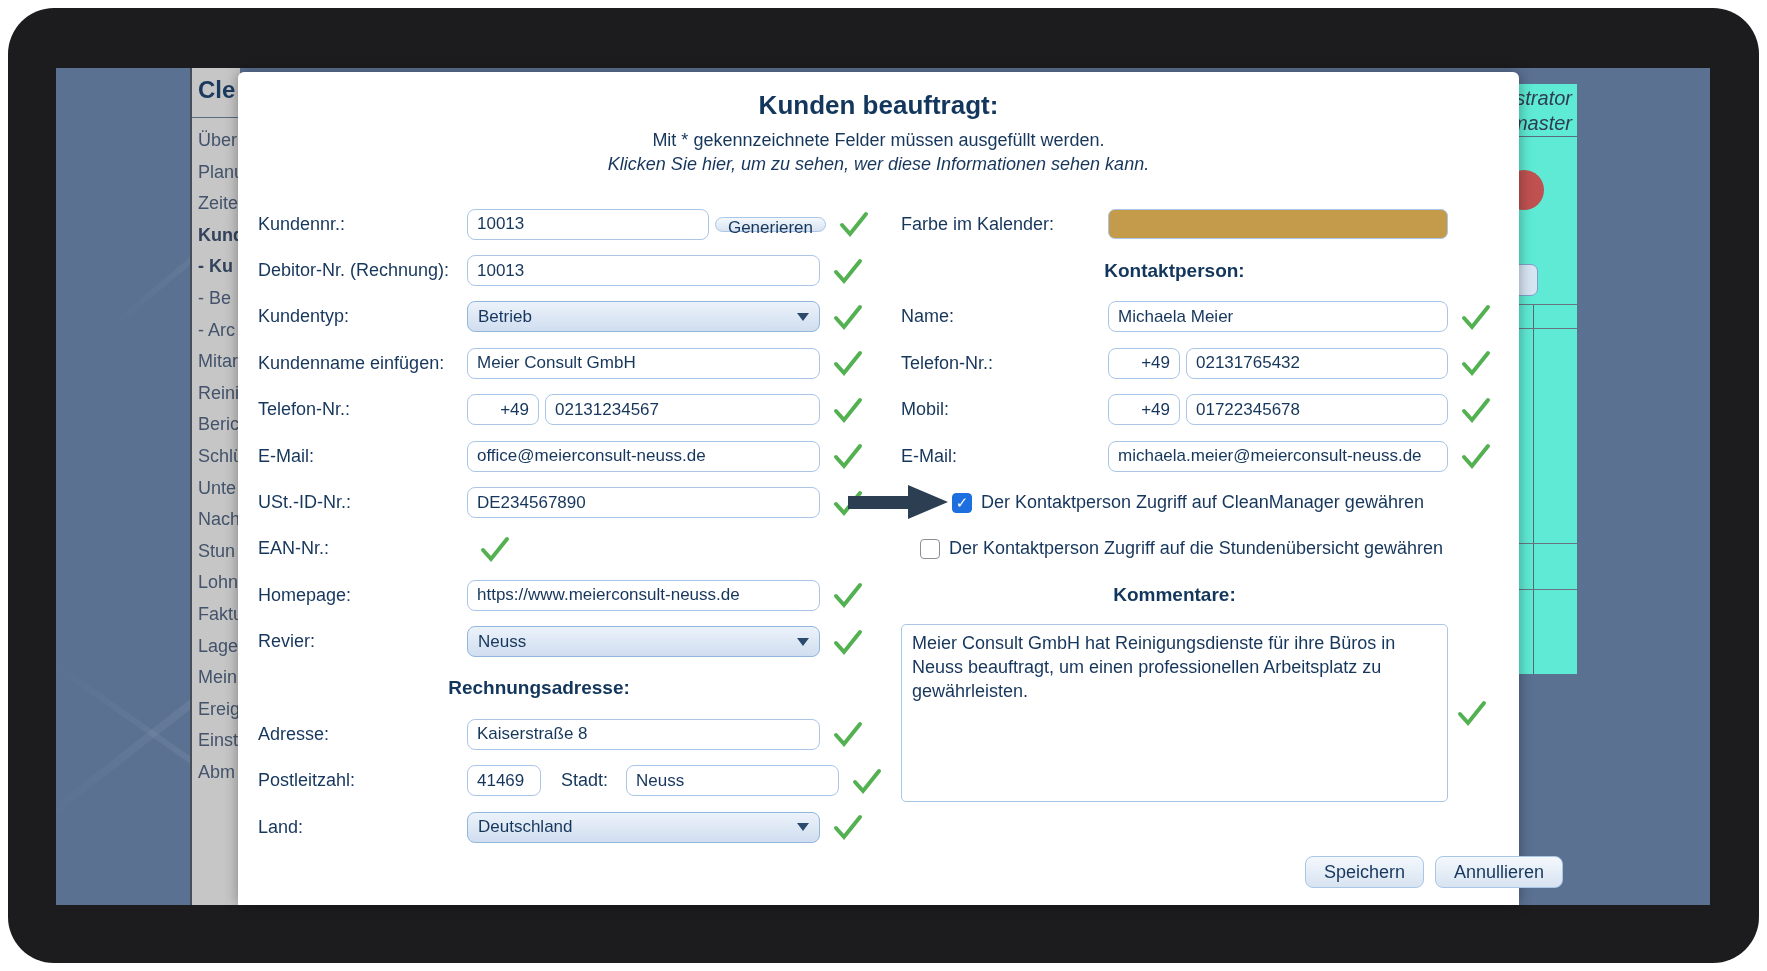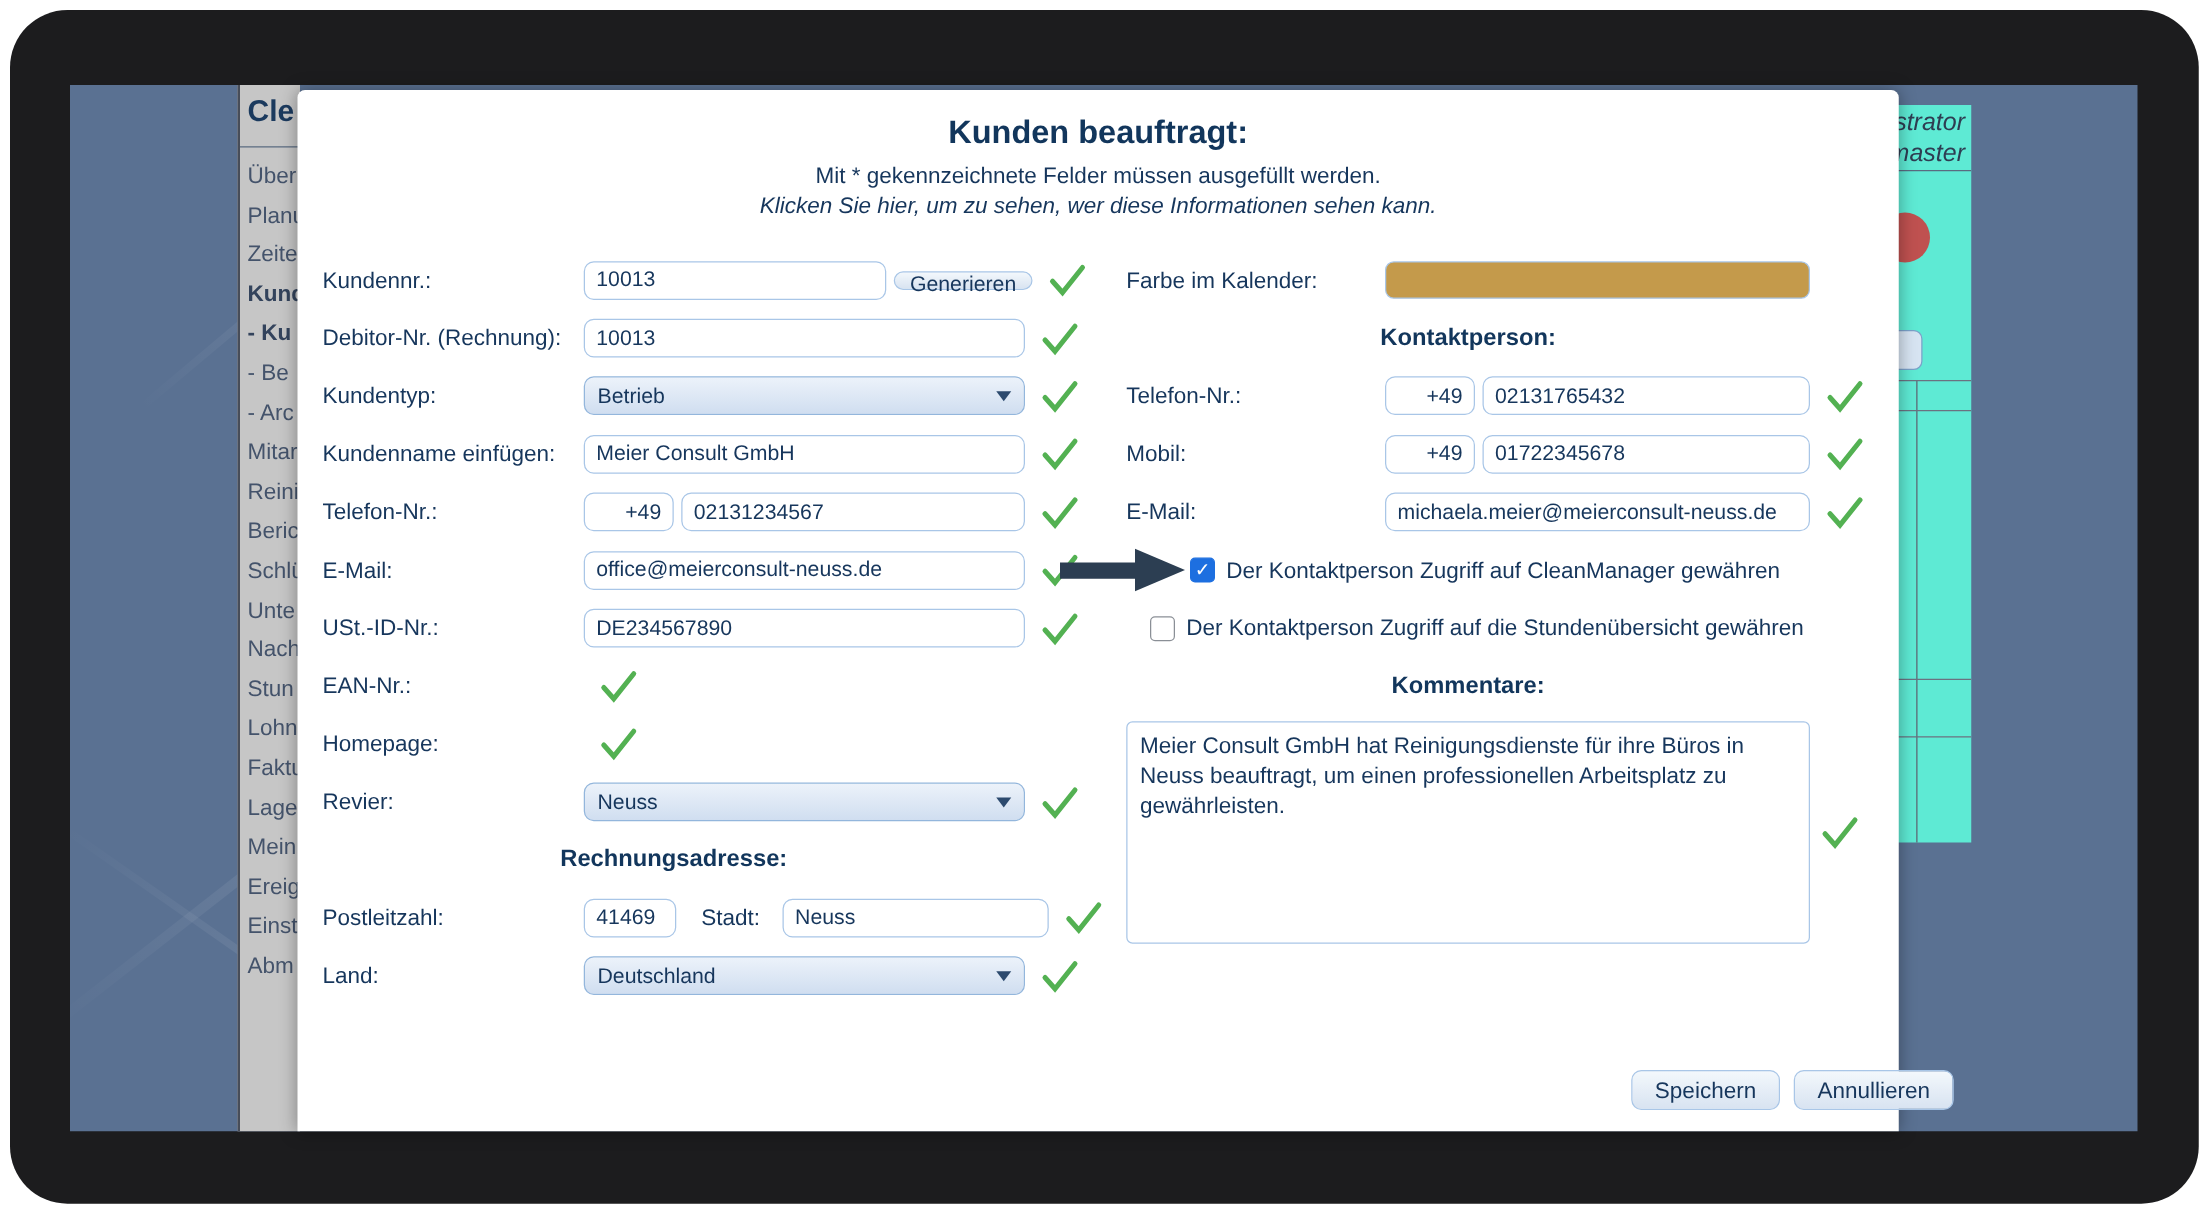--- a/index.html
+++ b/index.html
@@ -206,20 +206,21 @@
   <div class="frow">
     <span class="lbl">EAN-Nr.:</span>
     <span class="chk">
       <svg width="32" height="28" viewBox="0 0 32 28">
           <path d="M4 15 L12 24 L28 4" stroke="#53b152" stroke-width="4" fill="none" stroke-linecap="round"></path>
         </svg>
     </span>
   </div>
   <div class="frow">
     <span class="lbl">Homepage:</span>
+    <input class="inp" style="width: 353px;" value="https://www.meierconsult-neuss.de">
     <span class="chk">
       <svg width="32" height="28" viewBox="0 0 32 28">
           <path d="M4 15 L12 24 L28 4" stroke="#53b152" stroke-width="4" fill="none" stroke-linecap="round"></path>
         </svg>
     </span>
   </div>
   <div class="frow">
     <span class="lbl">Revier:</span>
     <div class="sel" style="width:353px;">
       <span>Neuss</span>
@@ -228,20 +229,29 @@
     <span class="chk">
       <svg width="32" height="28" viewBox="0 0 32 28">
           <path d="M4 15 L12 24 L28 4" stroke="#53b152" stroke-width="4" fill="none" stroke-linecap="round"></path>
         </svg>
     </span>
   </div>
   <div class="frow">
     <div class="sec-head" style="width:562px;">Rechnungsadresse:</div>
   </div>
   <div class="frow">
+    <span class="lbl">Adresse:</span>
+    <input class="inp" style="width: 353px;" value="Kaiserstraße 8">
+    <span class="chk">
+      <svg width="32" height="28" viewBox="0 0 32 28">
+          <path d="M4 15 L12 24 L28 4" stroke="#53b152" stroke-width="4" fill="none" stroke-linecap="round"></path>
+        </svg>
+    </span>
+  </div>
+  <div class="frow">
     <span class="lbl">Postleitzahl:</span>
     <input class="inp" style="width: 74px;" value="41469">
     <span class="lbl" style="flex:0 0 auto;margin-left:20px;margin-right:18px;">Stadt:</span>
     <input class="inp" style="width: 213px;" value="Neuss">
     <span class="chk">
       <svg width="32" height="28" viewBox="0 0 32 28">
           <path d="M4 15 L12 24 L28 4" stroke="#53b152" stroke-width="4" fill="none" stroke-linecap="round"></path>
         </svg>
     </span>
   </div>
@@ -261,20 +271,29 @@
 
 <div class="col col-right">
   <div class="frow">
     <span class="lbl-r">Farbe im Kalender:</span>
     <div class="swatch" id="color-swatch" style="background: rgb(196, 154, 75);"></div>
   </div>
   <div class="frow">
     <div class="sec-head" style="width:547px;">Kontaktperson:</div>
   </div>
   <div class="frow">
+    <span class="lbl-r">Name:</span>
+    <input class="inp" style="width: 340px;" value="Michaela Meier">
+    <span class="chk">
+      <svg width="32" height="28" viewBox="0 0 32 28">
+          <path d="M4 15 L12 24 L28 4" stroke="#53b152" stroke-width="4" fill="none" stroke-linecap="round"></path>
+        </svg>
+    </span>
+  </div>
+  <div class="frow">
     <span class="lbl-r">Telefon-Nr.:</span>
     <input class="inp tr-text" style="width: 72px;" value="+49">
     <input class="inp gap6" style="width: 262px;" value="02131765432">
     <span class="chk">
       <svg width="32" height="28" viewBox="0 0 32 28">
           <path d="M4 15 L12 24 L28 4" stroke="#53b152" stroke-width="4" fill="none" stroke-linecap="round"></path>
         </svg>
     </span>
   </div>
   <div class="frow">

